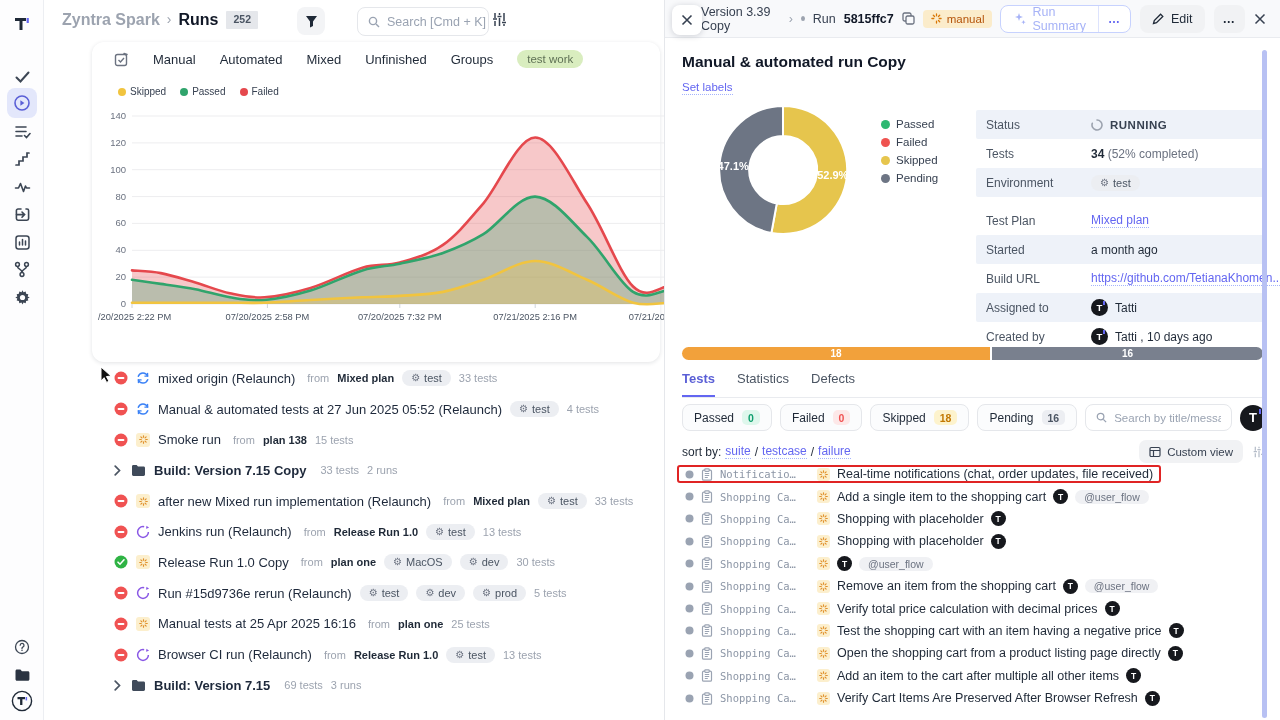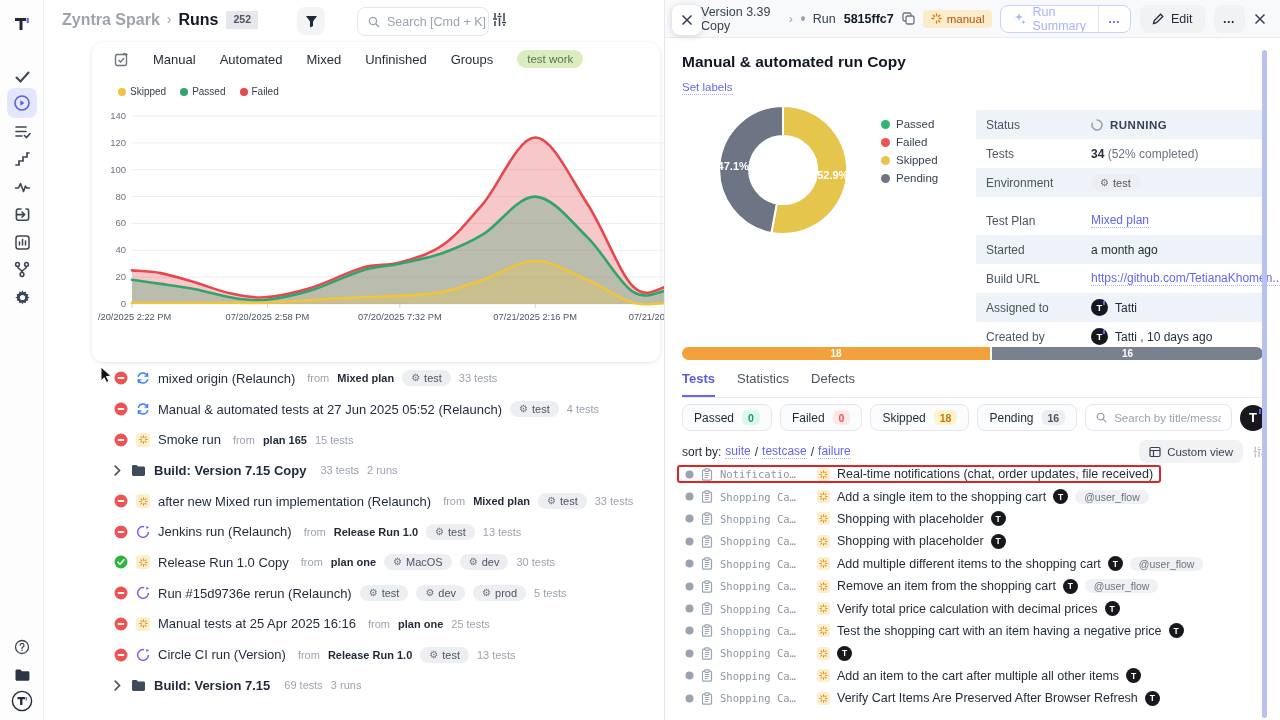--- a/index.html
+++ b/index.html
@@ -356,21 +356,21 @@
             <rect x="3.6" y="6.1" width="6.8" height="1.9" rx="0.9" fill="#fff"></rect>
           </svg>
         </span>
         <span class="burst">
           <svg width="9" height="9" viewBox="0 0 12 12" stroke="#e0902a" stroke-width="1.6" stroke-linecap="round">
             <path d="M6 1v2M6 9v2M1 6h2M9 6h2M2.5 2.5l1.4 1.4M8.1 8.1l1.4 1.4M9.5 2.5L8.1 3.9M3.9 8.1L2.5 9.5"></path>
           </svg>
         </span>
         <span class="run-title">Smoke run</span>
         <span class="run-from">from</span>
-        <span class="run-plan">plan 165</span>
+        <span class="run-plan">plan 138</span>
         <span class="run-meta">15 tests</span>
       </div>
       <div class="run-row">
         <span style="display:flex;margin-right:2px;">
           <svg width="7" height="11" viewBox="0 0 7 11" fill="none" stroke="#4b5563" stroke-width="1.7" stroke-linecap="round">
             <path d="M1.2 1.2l4.3 4.3-4.3 4.3"></path>
           </svg>
         </span>
         <span style="display:flex;">
           <svg width="15" height="13" viewBox="0 0 15 13">
@@ -500,21 +500,21 @@
             <circle cx="7" cy="7" r="6.5" fill="#f05252"></circle>
             <rect x="3.6" y="6.1" width="6.8" height="1.9" rx="0.9" fill="#fff"></rect>
           </svg>
         </span>
         <span class="kind-ic">
           <svg width="14" height="14" viewBox="0 0 14 14" fill="none">
             <circle cx="7" cy="7" r="5.4" stroke="#8957e5" stroke-width="1.5" stroke-dasharray="26 8"></circle>
             <path d="M10.5 0.8l2.6 2-3.1.9z" fill="#8957e5"></path>
           </svg>
         </span>
-        <span class="run-title">Circle CI run (Version)</span>
+        <span class="run-title">Browser CI run (Relaunch)</span>
         <span class="run-from">from</span>
         <span class="run-plan">Release Run 1.0</span>
         <span class="env-badge">
           <span class="gear-ch">⚙</span>
           <span>test</span>
         </span>
         <span class="run-meta">13 tests</span>
       </div>
       <div class="run-row">
         <span style="display:flex;margin-right:2px;">
@@ -861,21 +861,20 @@
               <rect x="3.8" y="0.8" width="4.4" height="2.6" rx="0.8" fill="#fff"></rect>
               <path d="M3.8 5.5h4.4M3.8 7.5h4.4M3.8 9.5h3"></path>
             </svg>
           </span>
           <span class="suite">Shopping Ca…</span>
           <span class="burst sm">
             <svg width="9" height="9" viewBox="0 0 12 12" stroke="#e0902a" stroke-width="1.6" stroke-linecap="round">
               <path d="M6 1v2M6 9v2M1 6h2M9 6h2M2.5 2.5l1.4 1.4M8.1 8.1l1.4 1.4M9.5 2.5L8.1 3.9M3.9 8.1L2.5 9.5"></path>
             </svg>
           </span>
-          <span class="ttitle">Add multiple different items to the shopping cart</span>
           <span class="t-avatar">T</span>
           <span class="t-tag">@user_flow</span>
         </span>
       </div>
       <div class="trow">
         <span class="trow-inner">
           <span style="display:flex;">
             <svg width="9" height="9" viewBox="0 0 9 9">
               <circle cx="4.5" cy="4.5" r="4" fill="#9aa3b2"></circle>
             </svg>
@@ -959,20 +958,21 @@
               <rect x="3.8" y="0.8" width="4.4" height="2.6" rx="0.8" fill="#fff"></rect>
               <path d="M3.8 5.5h4.4M3.8 7.5h4.4M3.8 9.5h3"></path>
             </svg>
           </span>
           <span class="suite">Shopping Ca…</span>
           <span class="burst sm">
             <svg width="9" height="9" viewBox="0 0 12 12" stroke="#e0902a" stroke-width="1.6" stroke-linecap="round">
               <path d="M6 1v2M6 9v2M1 6h2M9 6h2M2.5 2.5l1.4 1.4M8.1 8.1l1.4 1.4M9.5 2.5L8.1 3.9M3.9 8.1L2.5 9.5"></path>
             </svg>
           </span>
+          <span class="ttitle">Open the shopping cart from a product listing page directly</span>
           <span class="t-avatar">T</span>
         </span>
       </div>
       <div class="trow">
         <span class="trow-inner">
           <span style="display:flex;">
             <svg width="9" height="9" viewBox="0 0 9 9">
               <circle cx="4.5" cy="4.5" r="4" fill="#9aa3b2"></circle>
             </svg>
           </span>

